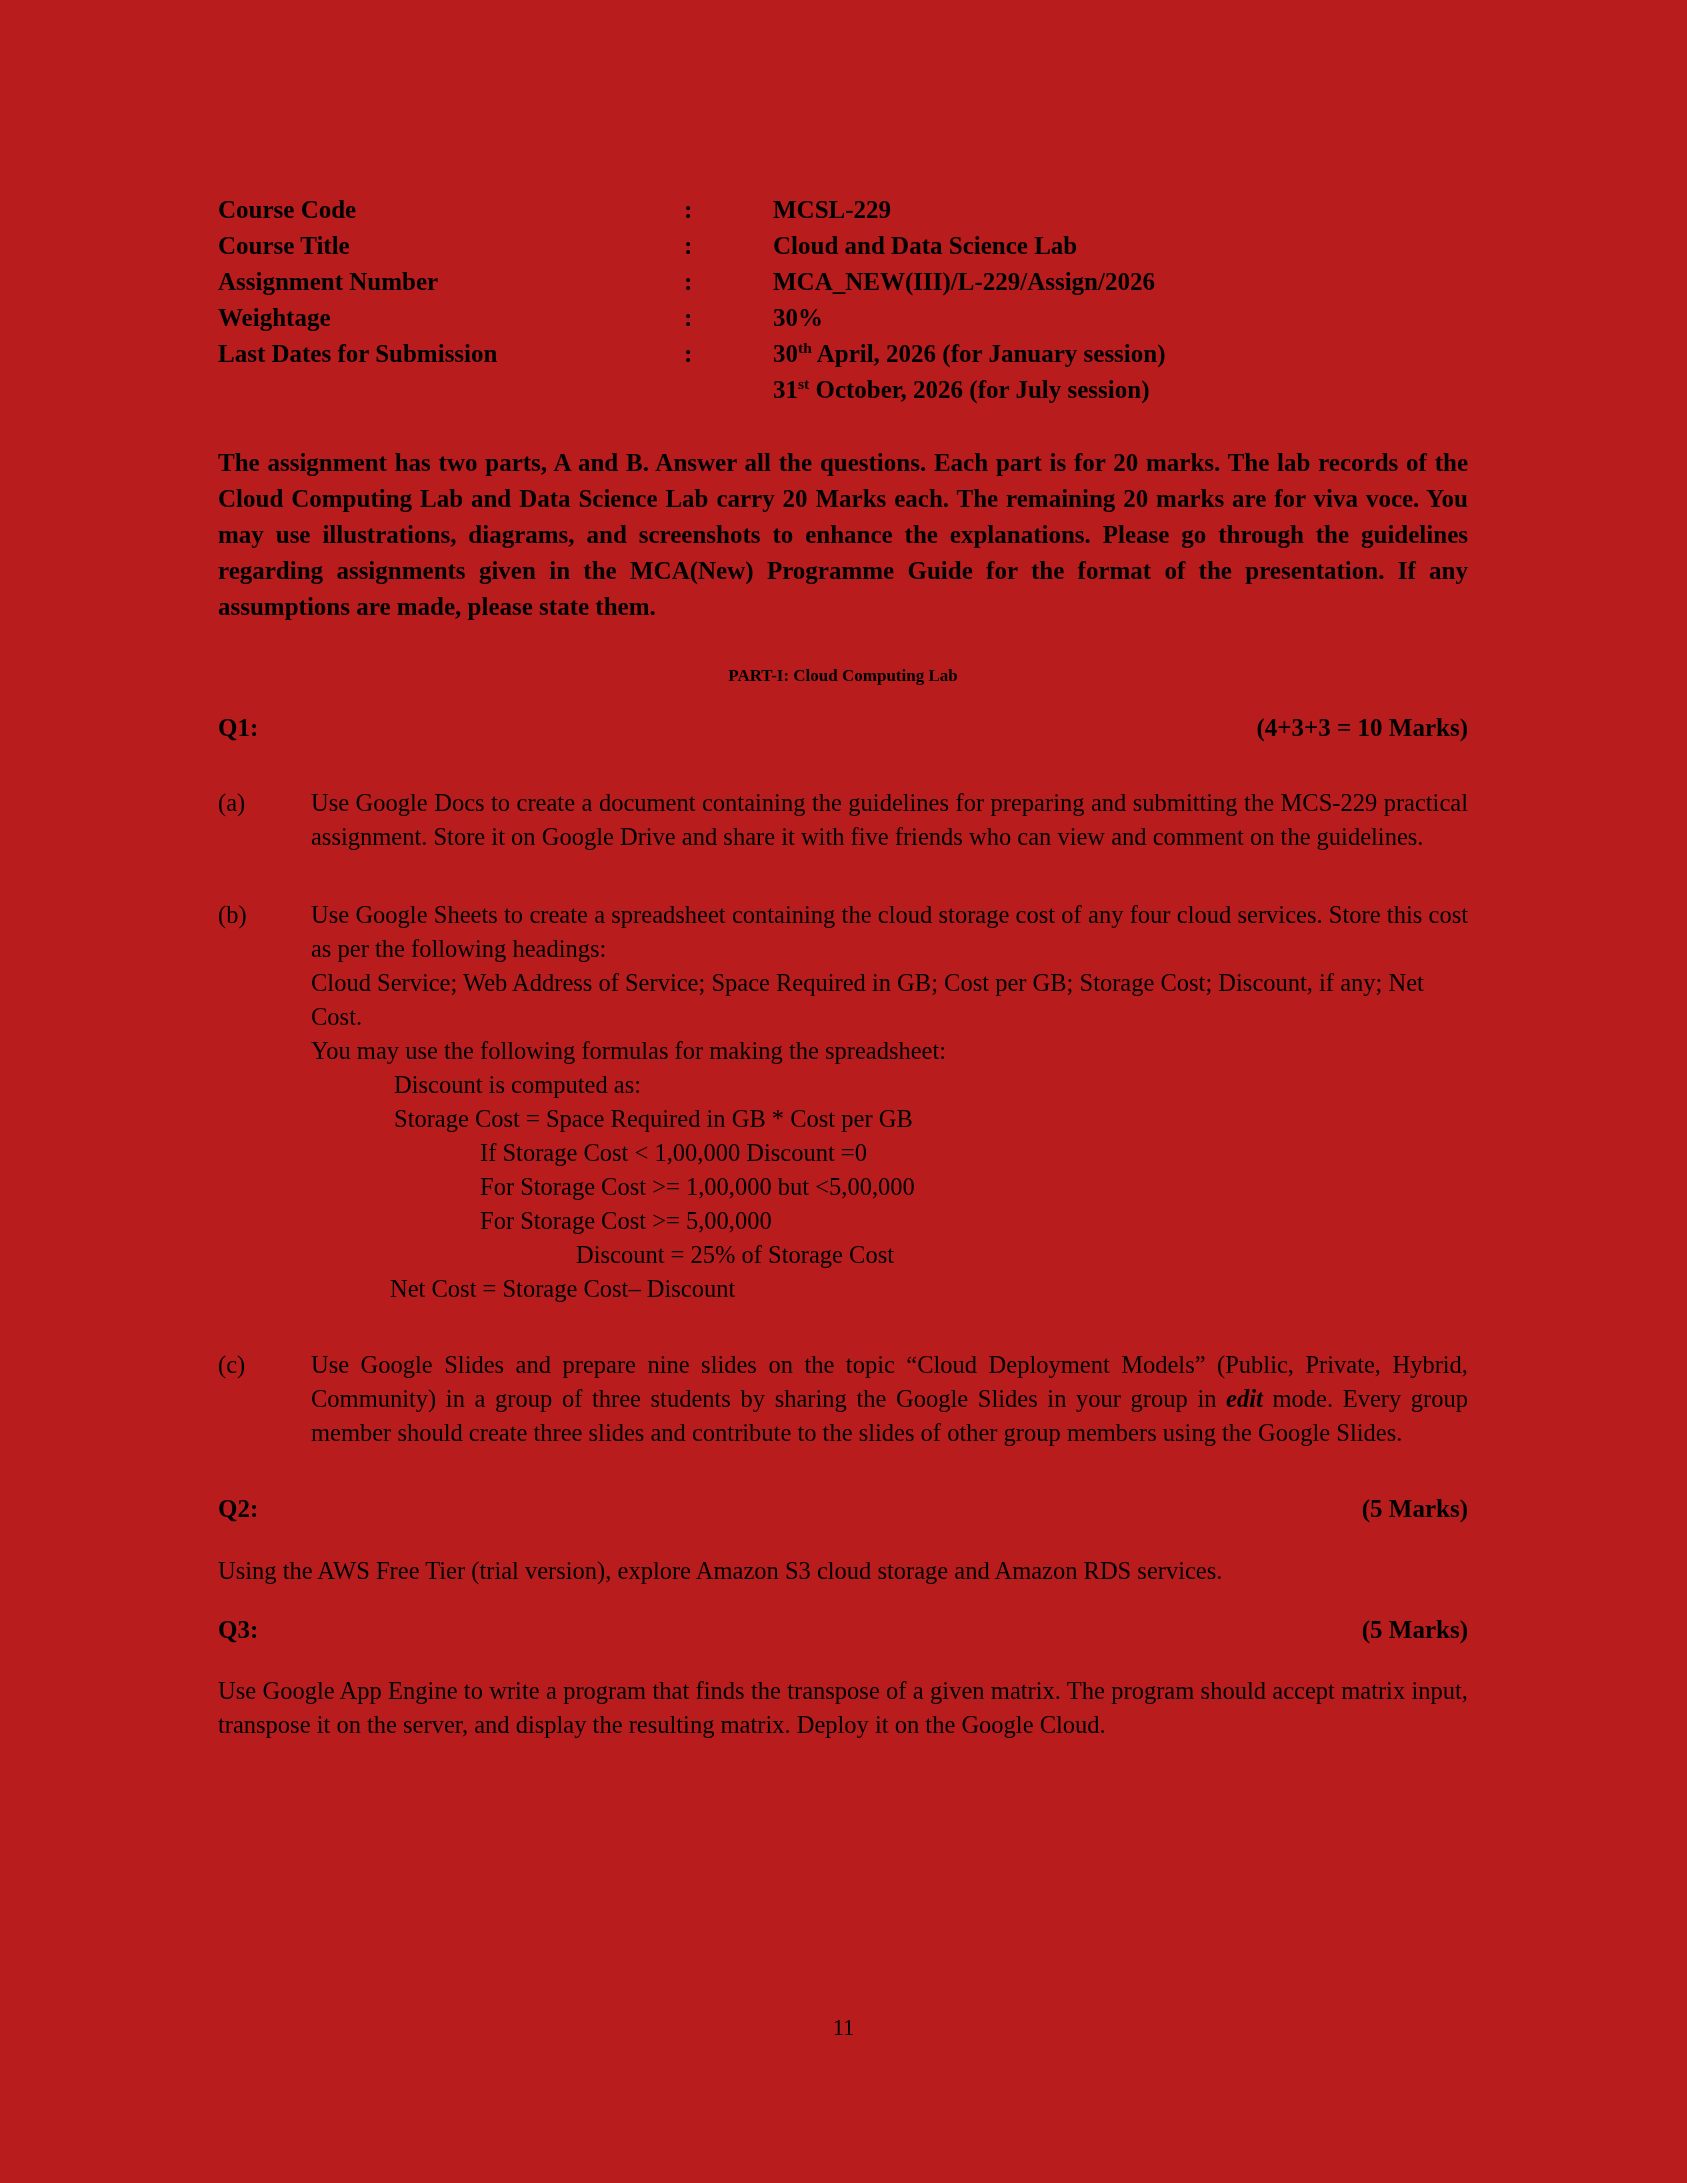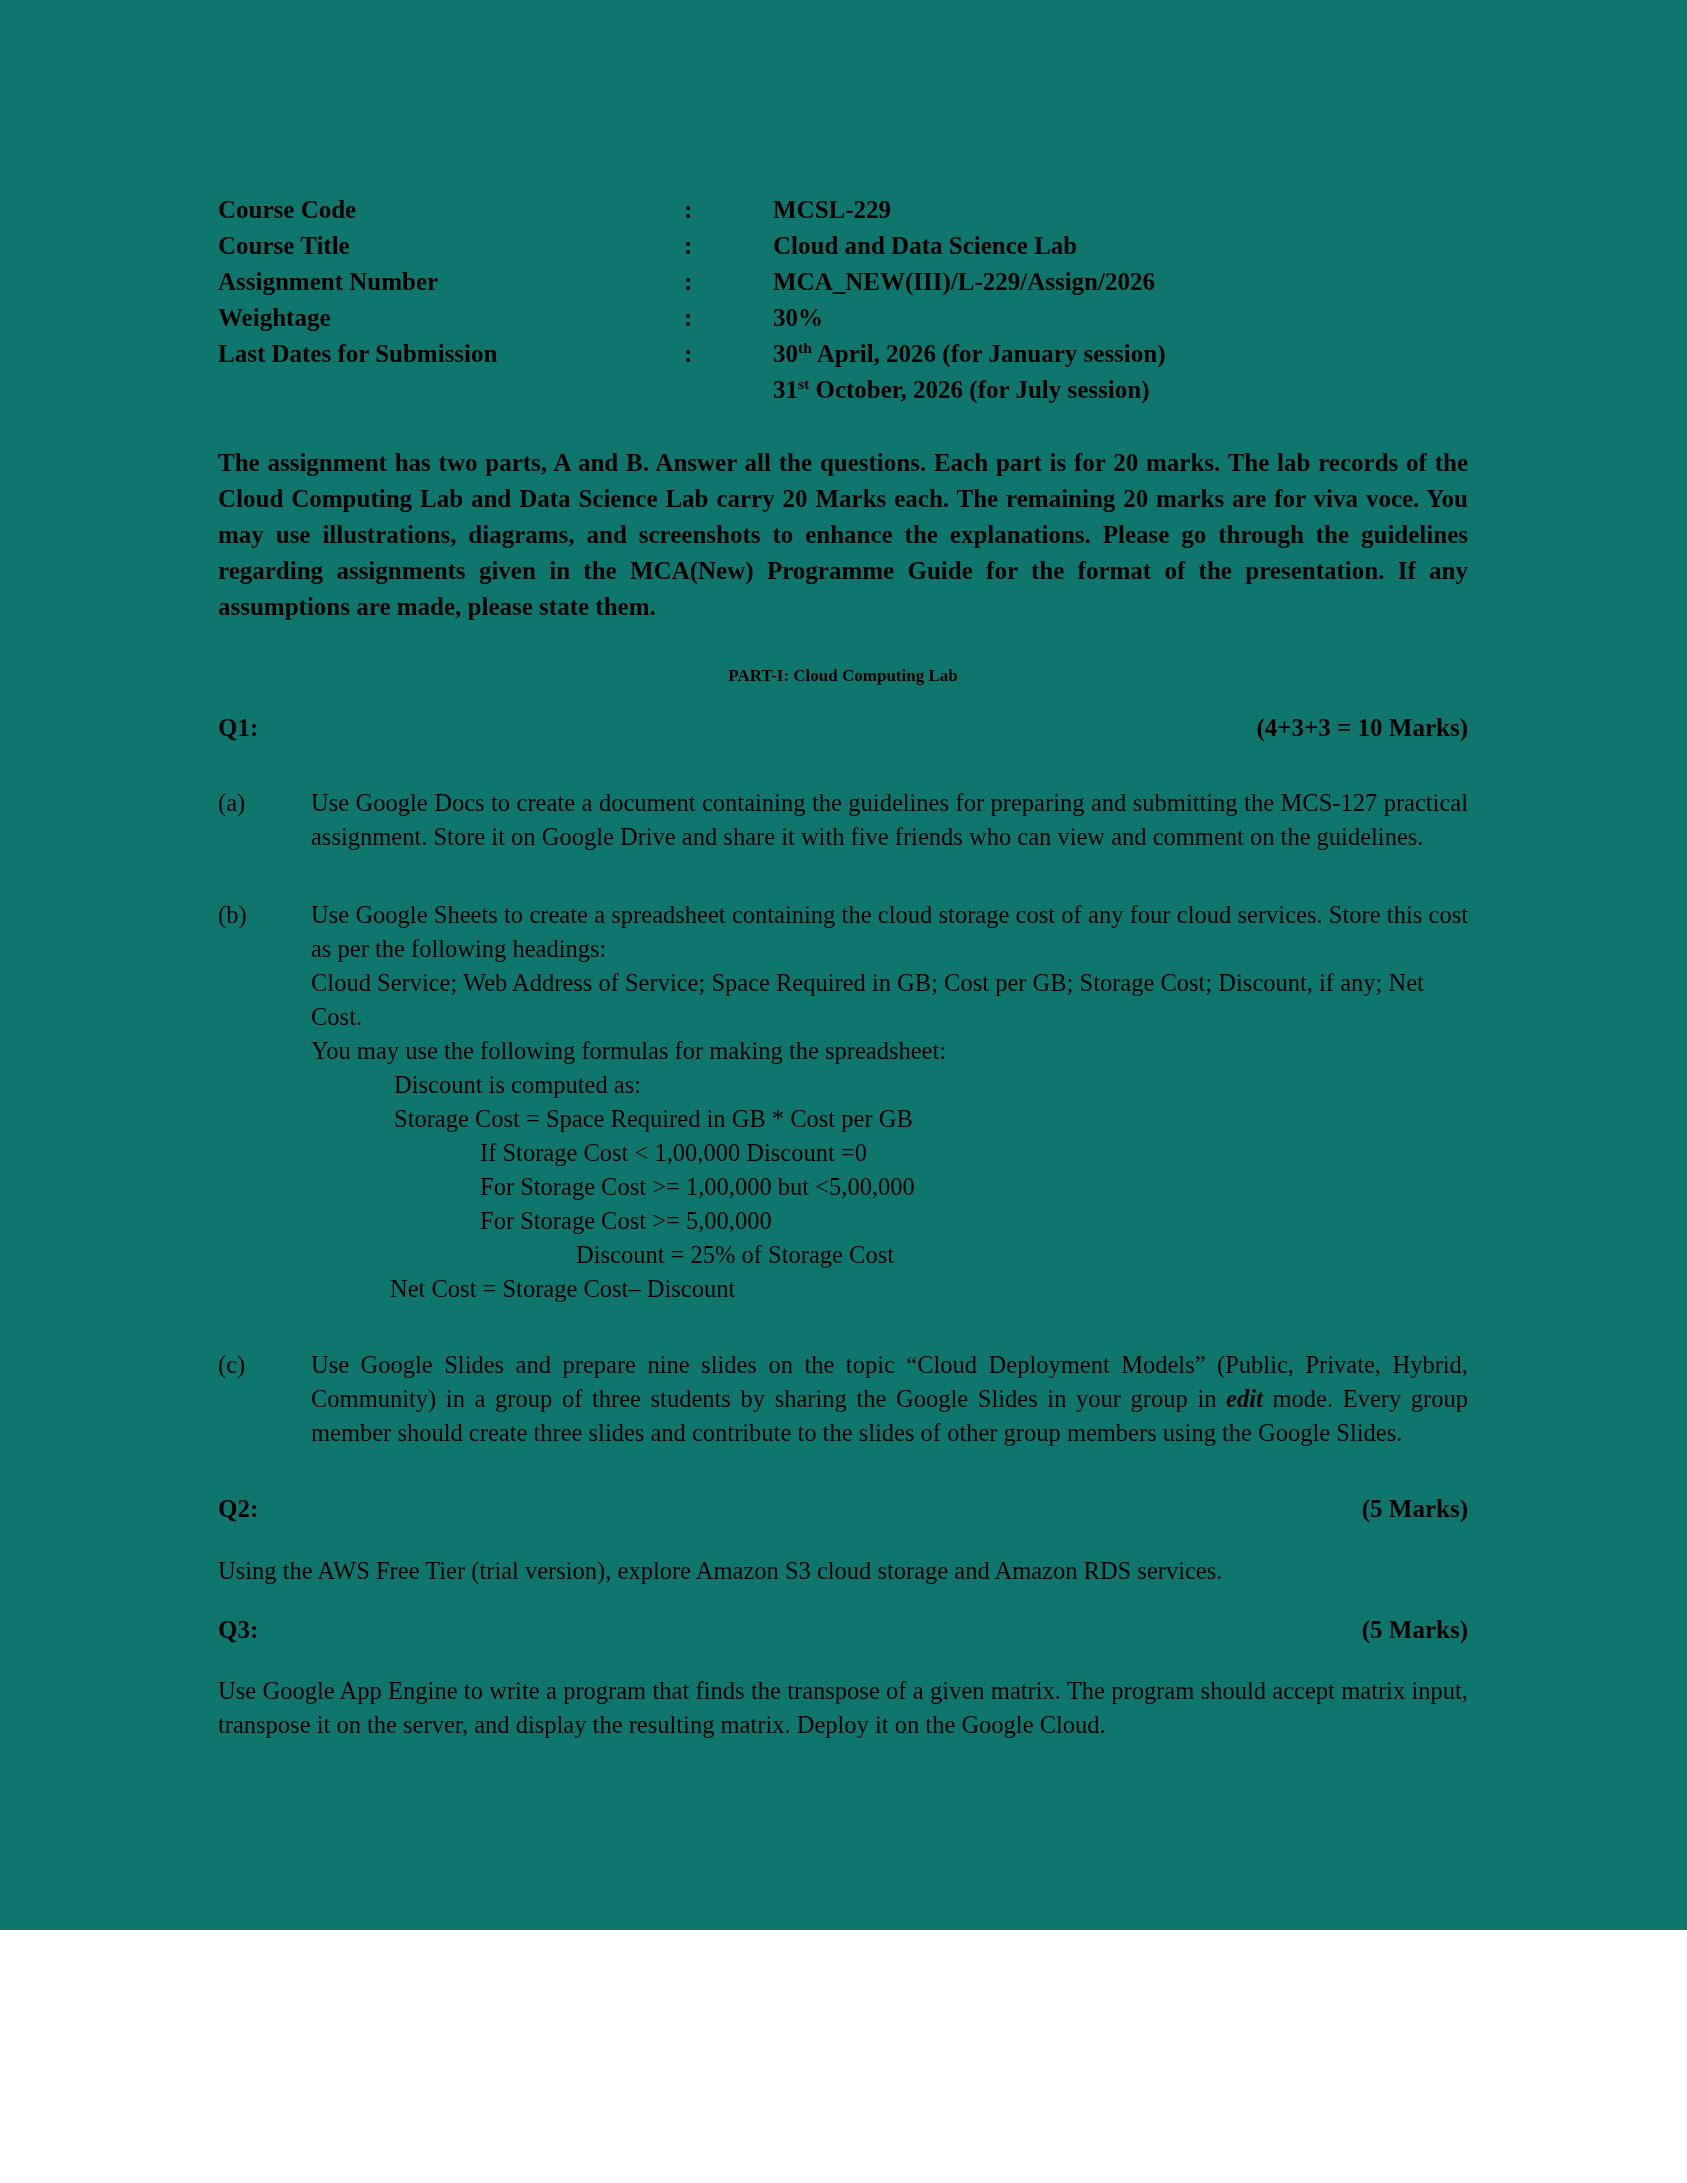--- a/index.html
+++ b/index.html
@@ -3,22 +3,22 @@
 <meta charset="utf-8">
 <style>
   html, body {
     margin: 0;
     padding: 0;
     background: #ffffff;
   }
   .page {
     position: relative;
     width: 1687px;
-    height: 1930px;
-    background: #0f766e;
+    height: 2183px;
+    background: #b91c1c;
     font-family: "Liberation Serif", "DejaVu Serif", serif;
     color: #000000;
     box-sizing: border-box;
   }
   .content {
     position: absolute;
     left: 218px;
     top: 192px;
     width: 1250px;
   }
@@ -179,21 +179,21 @@
     <div class="part-heading">PART-I: Cloud Computing Lab</div>
 
     <div class="qhead q1head">
       <span>Q1:</span>
       <span>(4+3+3 = 10 Marks)</span>
     </div>
 
     <div class="item item-a">
       <div class="tag indent-a">(a)</div>
       <div class="body">
-        <p class="just">Use Google Docs to create a document containing the guidelines for preparing and submitting the MCS-127 practical assignment. Store it on Google Drive and share it with five friends who can view and comment on the guidelines.</p>
+        <p class="just">Use Google Docs to create a document containing the guidelines for preparing and submitting the MCS-229 practical assignment. Store it on Google Drive and share it with five friends who can view and comment on the guidelines.</p>
       </div>
     </div>
 
     <div class="item item-b">
       <div class="tag">(b)</div>
       <div class="body">
         <p class="just">Use Google Sheets to create a spreadsheet containing the cloud storage cost of any four cloud services. Store this cost as per the following headings:</p>
         <p class="plain">Cloud Service; Web Address of Service; Space Required in GB; Cost per GB; Storage Cost; Discount, if any; Net Cost.</p>
         <p class="plain">You may use the following formulas for making the spreadsheet:</p>
         <p class="plain f1">Discount is computed as:</p>

